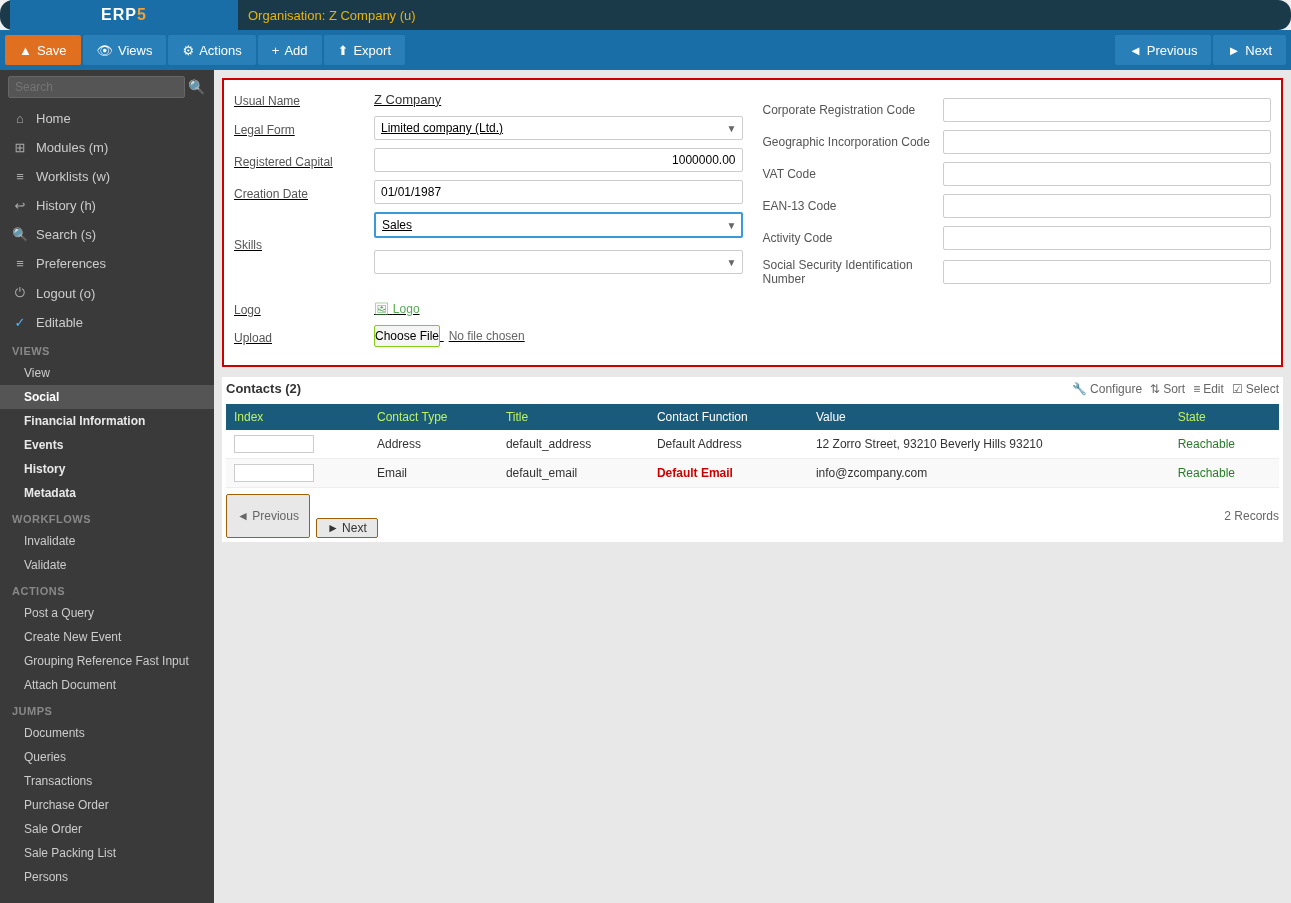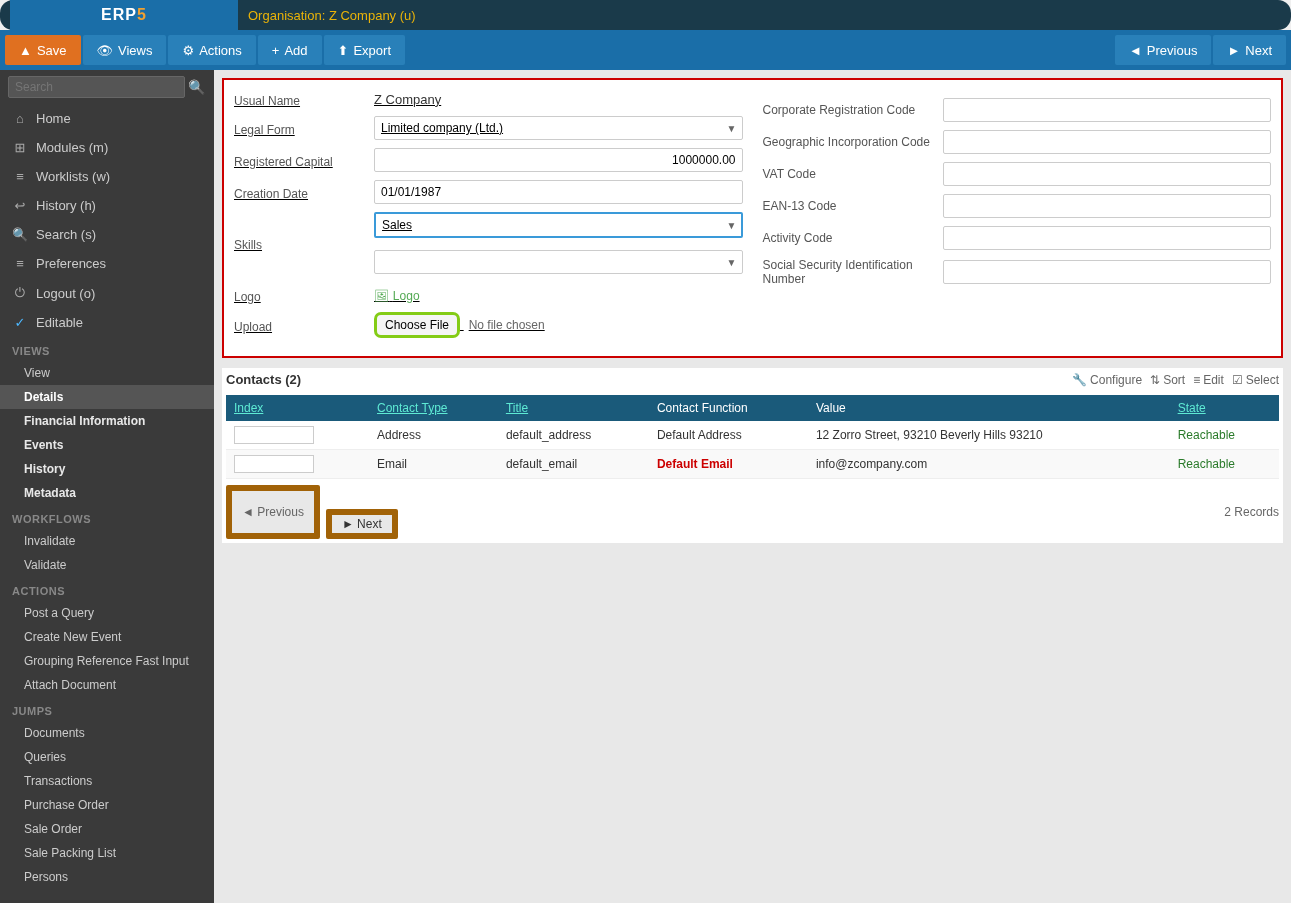--- a/index.html
+++ b/index.html
@@ -196,33 +196,33 @@
     }
 
     .usual-name-value {
       font-size: 13px;
       color: #333;
       padding: 4px 0;
     }
 
     
     .logo-upload-section {
-      margin-top: 12px;
+      margin-top: 25px;
     }
     .logo-icon {
       color: #5a5;
       font-size: 12px;
     }
     .upload-btn {
       background: #f5f5f5;
-      border: 3px solid #84cc16;
-      padding: 3px 8px;
-      font-size: 12px;
-      cursor: pointer;
-      border-radius: 7px;
+      border: 1px solid #84cc16;
+      padding: 3px 0;
+      font-size: 12px;
+      cursor: pointer;
+      border-radius: 2px;
     }
     .no-file-text {
       color: #666;
       font-size: 12px;
       margin-left: 5px;
     }
 
     
     .contacts-section {
       background: white;
@@ -261,22 +261,21 @@
     }
     .contacts-table th {
       background: #1a5a7a;
       color: white;
       padding: 6px 8px;
       text-align: left;
       font-size: 12px;
       font-weight: normal;
     }
     .contacts-table th a {
-      color: #5eead4;
-      text-decoration: underline;
+      color: #bef264;
       cursor: pointer;
     }
     .contacts-table td {
       padding: 5px 8px;
       font-size: 12px;
       border-bottom: 1px solid #eee;
       color: #333;
     }
     .contacts-table tr:nth-child(even) td { background: #f9f9f9; }
     .contacts-table tr:nth-child(odd) td { background: white; }
@@ -300,21 +299,21 @@
       justify-content: space-between;
       margin-top: 6px;
       font-size: 12px;
     }
     .pagination {
       display: flex;
       gap: 6px;
     }
     .pagination-btn {
       background: #e8e8e8;
-      border: 6px solid #a16207;
+      border: 1px solid #a16207;
       padding: 2px 10px;
       font-size: 12px;
       cursor: pointer;
       border-radius: 2px;
       color: #666;
     }
     .pagination-btn.active { color: #333; margin-top: 24px; }
     .records-count {
       color: #666;
       font-size: 12px;
@@ -423,21 +422,21 @@
       <span class="icon">⏻</span>
       <span>Logout (o)</span>
     </div>
     <div class="nav-item">
       <span class="icon" style="color:#4db8ff;">✓</span>
       <span>Editable</span>
     </div>
 
     <div class="section-label">VIEWS</div>
     <div class="sub-item">View</div>
-    <div class="sub-item active">Details</div>
+    <div class="sub-item active">Social</div>
     <div class="sub-item bold">Financial Information</div>
     <div class="sub-item bold">Events</div>
     <div class="sub-item bold">History</div>
     <div class="sub-item bold">Metadata</div>
 
     <div class="section-label">WORKFLOWS</div>
     <div class="sub-item">Invalidate</div>
     <div class="sub-item">Validate</div>
 
     <div class="section-label">ACTIONS</div>

